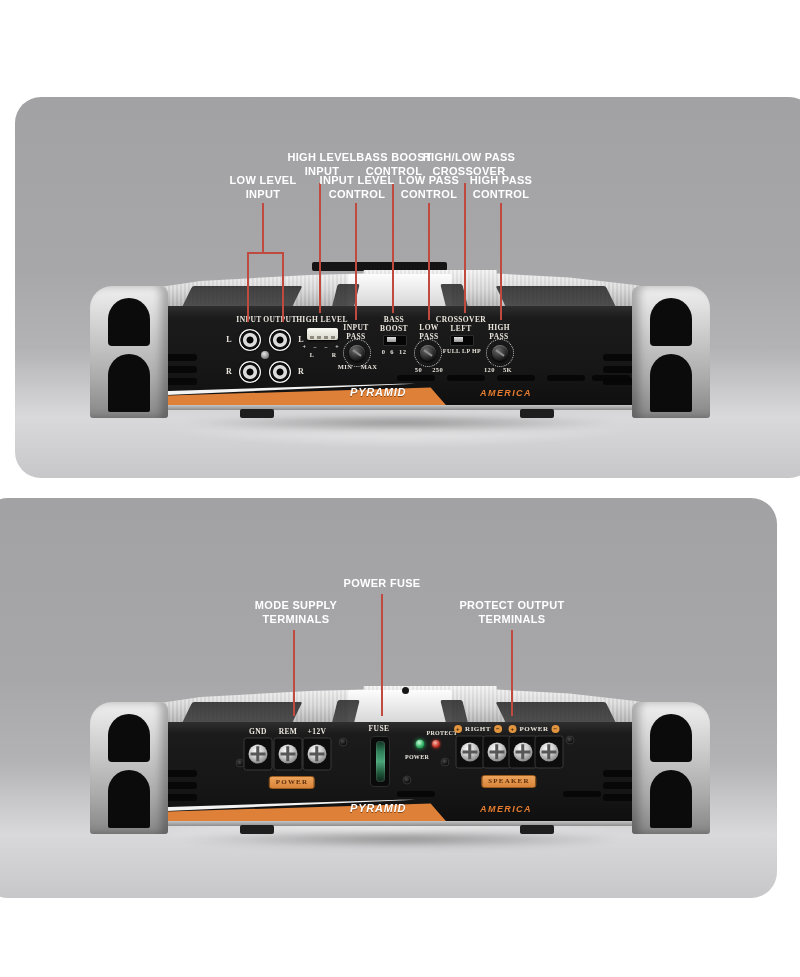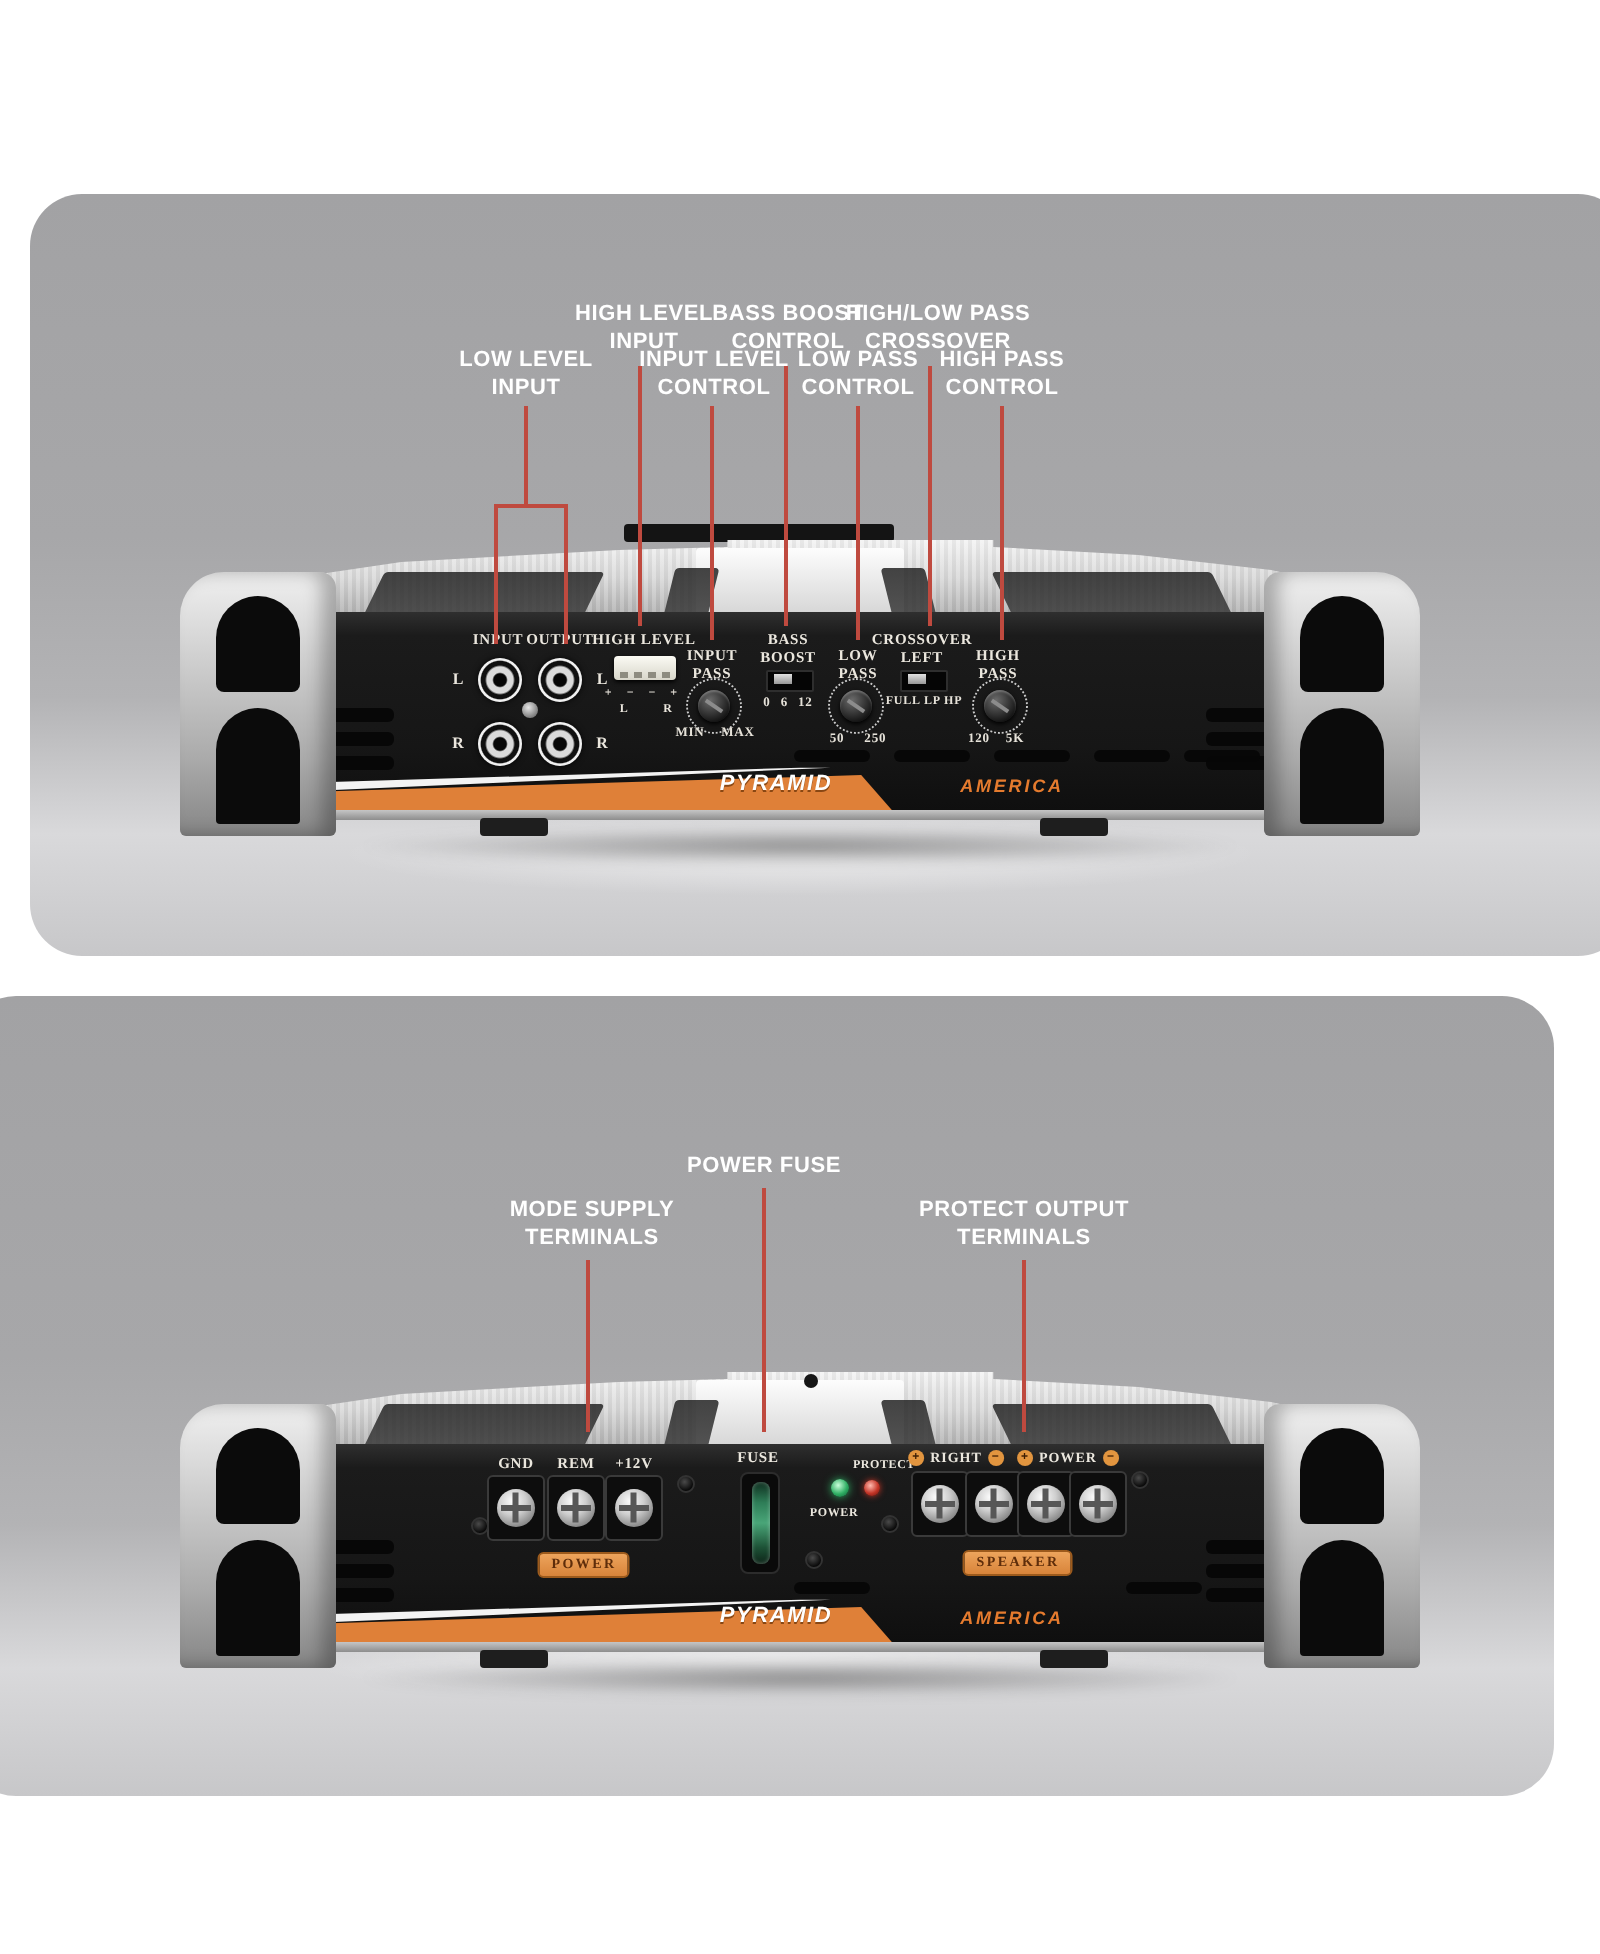--- a/index.html
+++ b/index.html
@@ -95,21 +95,21 @@
     color:#ebe7de;font-family:"Liberation Serif",serif;font-weight:700;font-size:7px;letter-spacing:.5px;white-space:nowrap;}
   .pm{display:inline-flex;align-items:center;justify-content:center;width:8px;height:8px;border-radius:50%;
     background:#e2953f;color:#3c1d04;font-size:6px;font-weight:700;line-height:1;font-family:"Liberation Sans",sans-serif;}
 
   
   .stripe{position:absolute;left:0;top:76px;width:510px;height:23px;overflow:hidden;}
   .sw-line{position:absolute;left:0;top:0;width:100%;height:100%;background:#f3f3f3;
     clip-path:polygon(0 42%,50% 8%,53% 8%,1% 60%);}
   .sw-orange{position:absolute;left:0;top:0;width:100%;height:100%;background:#df8038;
     clip-path:polygon(0 62%,50% 28%,56% 24%,59% 100%,0 100%);}
-  .brand-pyramid{position:absolute;left:205px;top:4px;width:76px;text-align:center;color:#ffffff;
+  .brand-pyramid{position:absolute;left:205px;top:4px;width:76px;color:#ffffff;
     font-style:italic;font-weight:700;font-size:11px;letter-spacing:.8px;
     text-shadow:0 1px 0 rgba(90,40,0,.65);font-family:"Liberation Sans",sans-serif;}
   .brand-america{position:absolute;left:326px;top:6px;width:70px;text-align:center;color:#e57b2e;
     font-style:italic;font-weight:700;font-size:9px;letter-spacing:1.4px;font-family:"Liberation Sans",sans-serif;}
 </style>
 </head>
 <body>
 
 <div class="stage">
 

